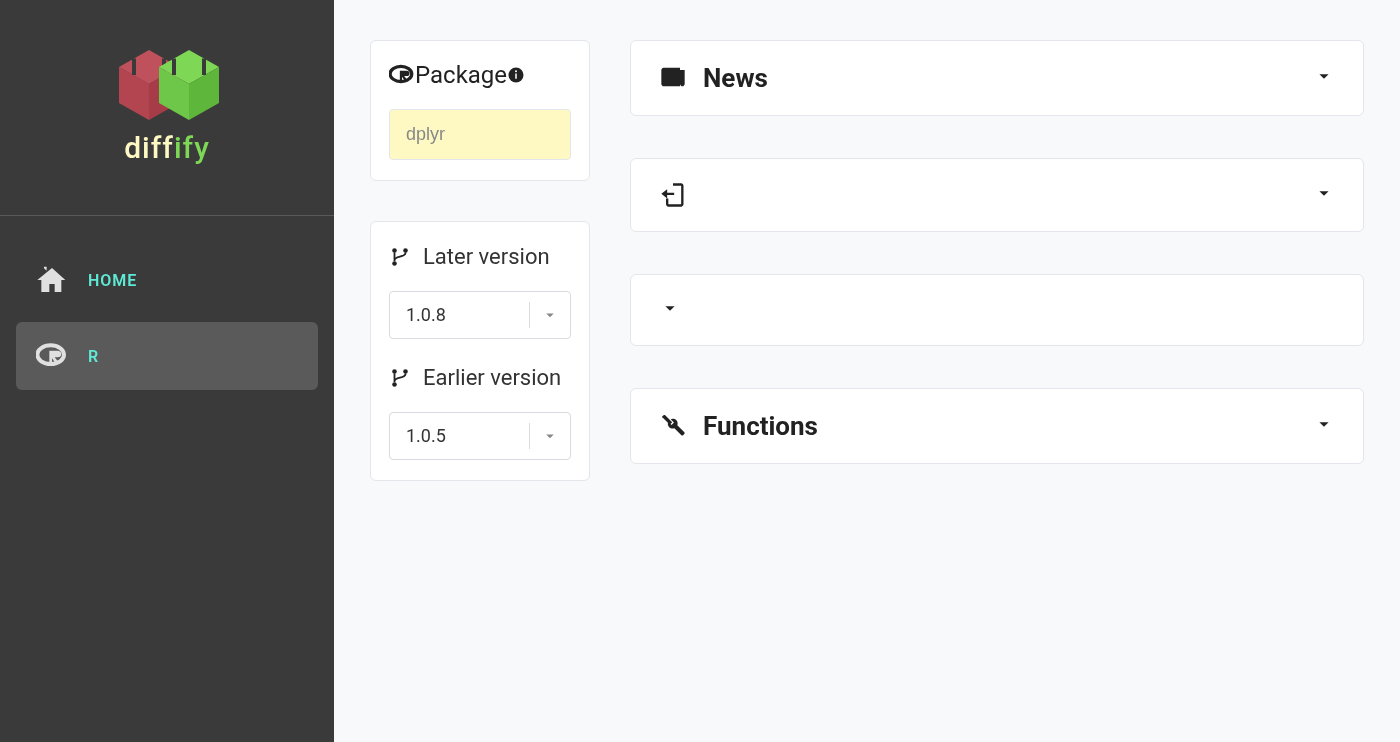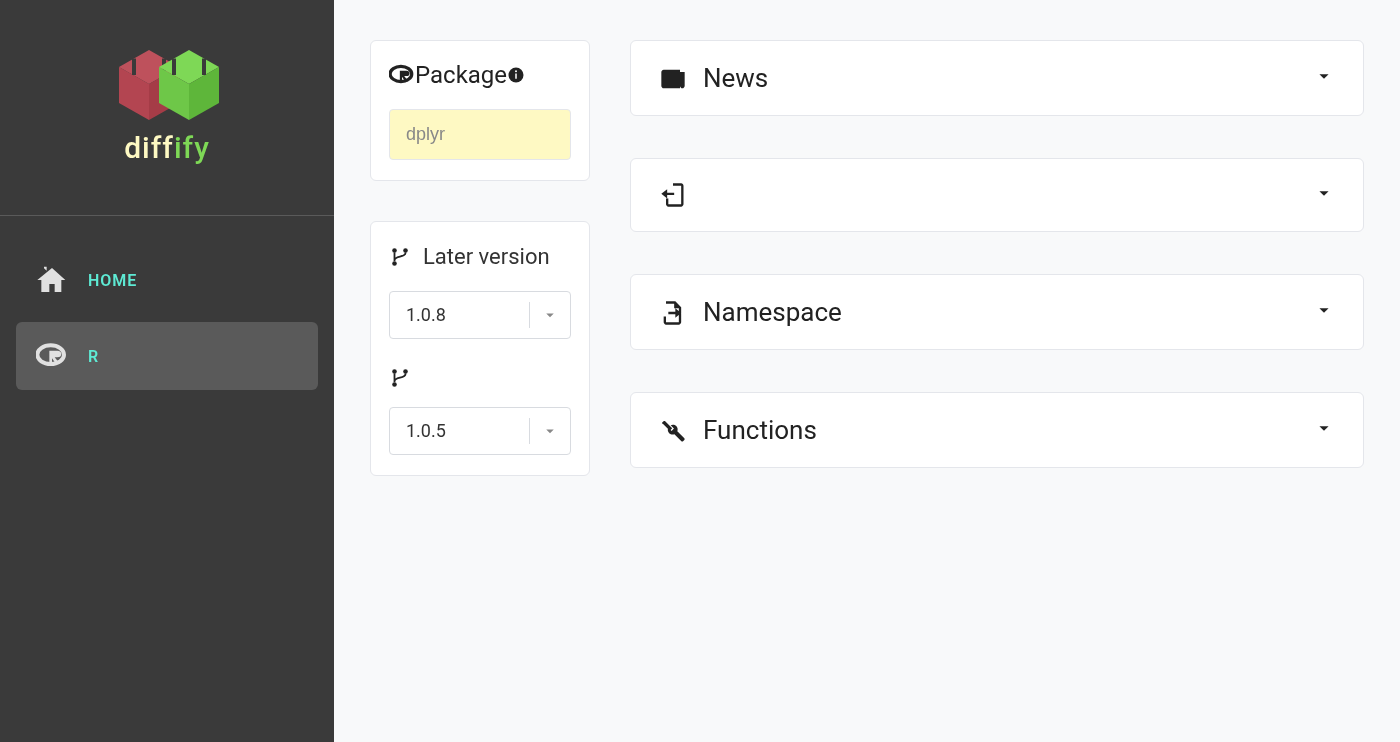--- a/index.html
+++ b/index.html
@@ -183,22 +183,23 @@
       border: 1px solid #e4e6eb;
       border-radius: 6px;
       padding: 22px 28px;
       display: flex;
       align-items: center;
       justify-content: space-between;
       cursor: pointer;
     }
     .panel-left {
       display: flex;
-      align-items: flex-end;
+      align-items: flex-start;
       gap: 16px;
+      font-weight: bold;
     }
     .panel-left svg {
       width: 28px;
       height: 28px;
       fill: #222;
     }
     .panel-title {
       font-size: 26px;
       color: #222;
     }
@@ -295,20 +296,21 @@
         </div>
 
         <div class="version-section">
           <div class="version-label">
             <svg viewBox="0 0 24 24">
               <circle cx="6" cy="5" r="2.5"></circle>
               <circle cx="6" cy="19" r="2.5"></circle>
               <circle cx="18" cy="5" r="2.5"></circle>
               <path d="M6 7.5v9M18 7.5c0 5-12 3-12 8" fill="none" stroke="#222" stroke-width="2"></path>
             </svg>
+            <span>Earlier version</span>
           </div>
           <div class="select-box">
             <div class="select-value">1.0.5</div>
             <div class="select-divider"></div>
             <div class="select-arrow">
               <svg viewBox="0 0 24 24">
                   <path d="M7 10l5 5 5-5z"></path>
                 </svg>
             </div>
           </div>
@@ -340,26 +342,20 @@
           </svg>
         </div>
         <div class="panel-chevron">
           <svg viewBox="0 0 24 24">
               <path d="M7 10l5 5 5-5z"></path>
             </svg>
         </div>
       </div>
 
       <div class="panel">
-        <div class="panel-left">
-          <svg viewBox="0 0 24 24">
-            <path d="M6 2h8l5 5v13c0 1-1 2-2 2H6c-1 0-2-1-2-2v-5h2v5h11V8h-4V4H6V2zm8 11H8v-2h6V8l5 4-5 4v-3z"></path>
-          </svg>
-          <span class="panel-title">Namespace</span>
-        </div>
         <div class="panel-chevron">
           <svg viewBox="0 0 24 24">
               <path d="M7 10l5 5 5-5z"></path>
             </svg>
         </div>
       </div>
 
       <div class="panel">
         <div class="panel-left">
           <svg viewBox="0 0 24 24">

